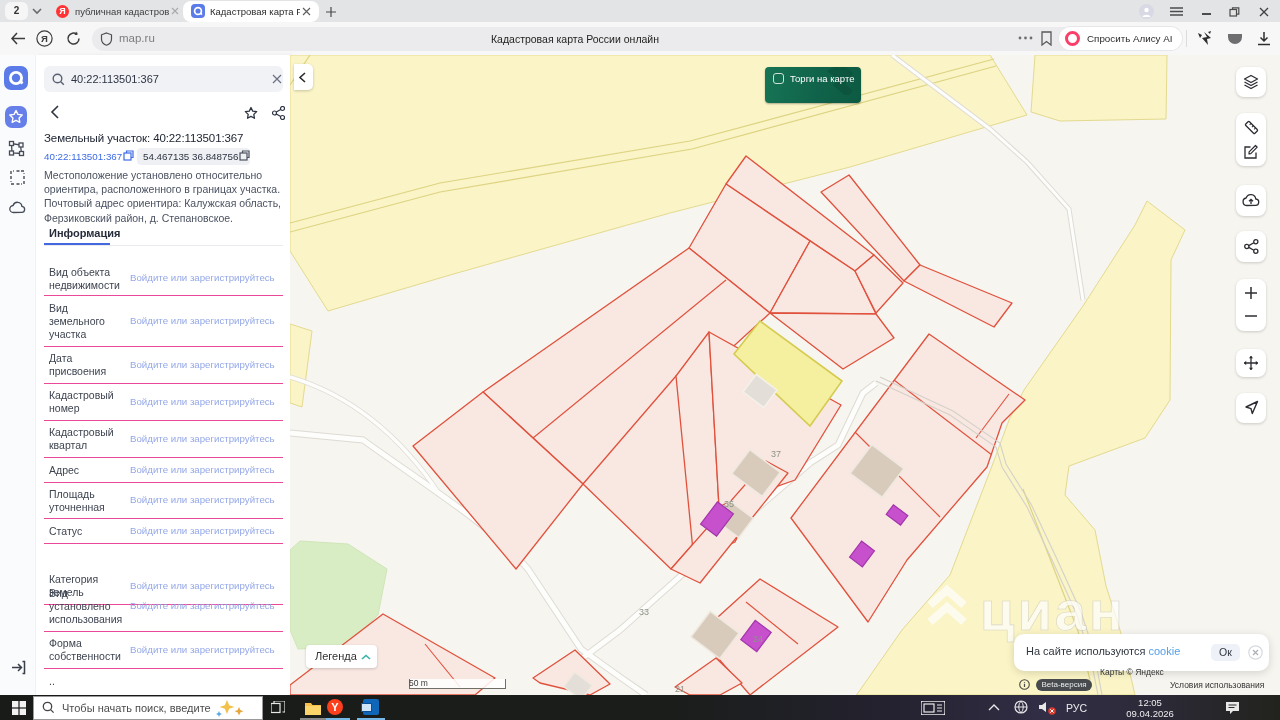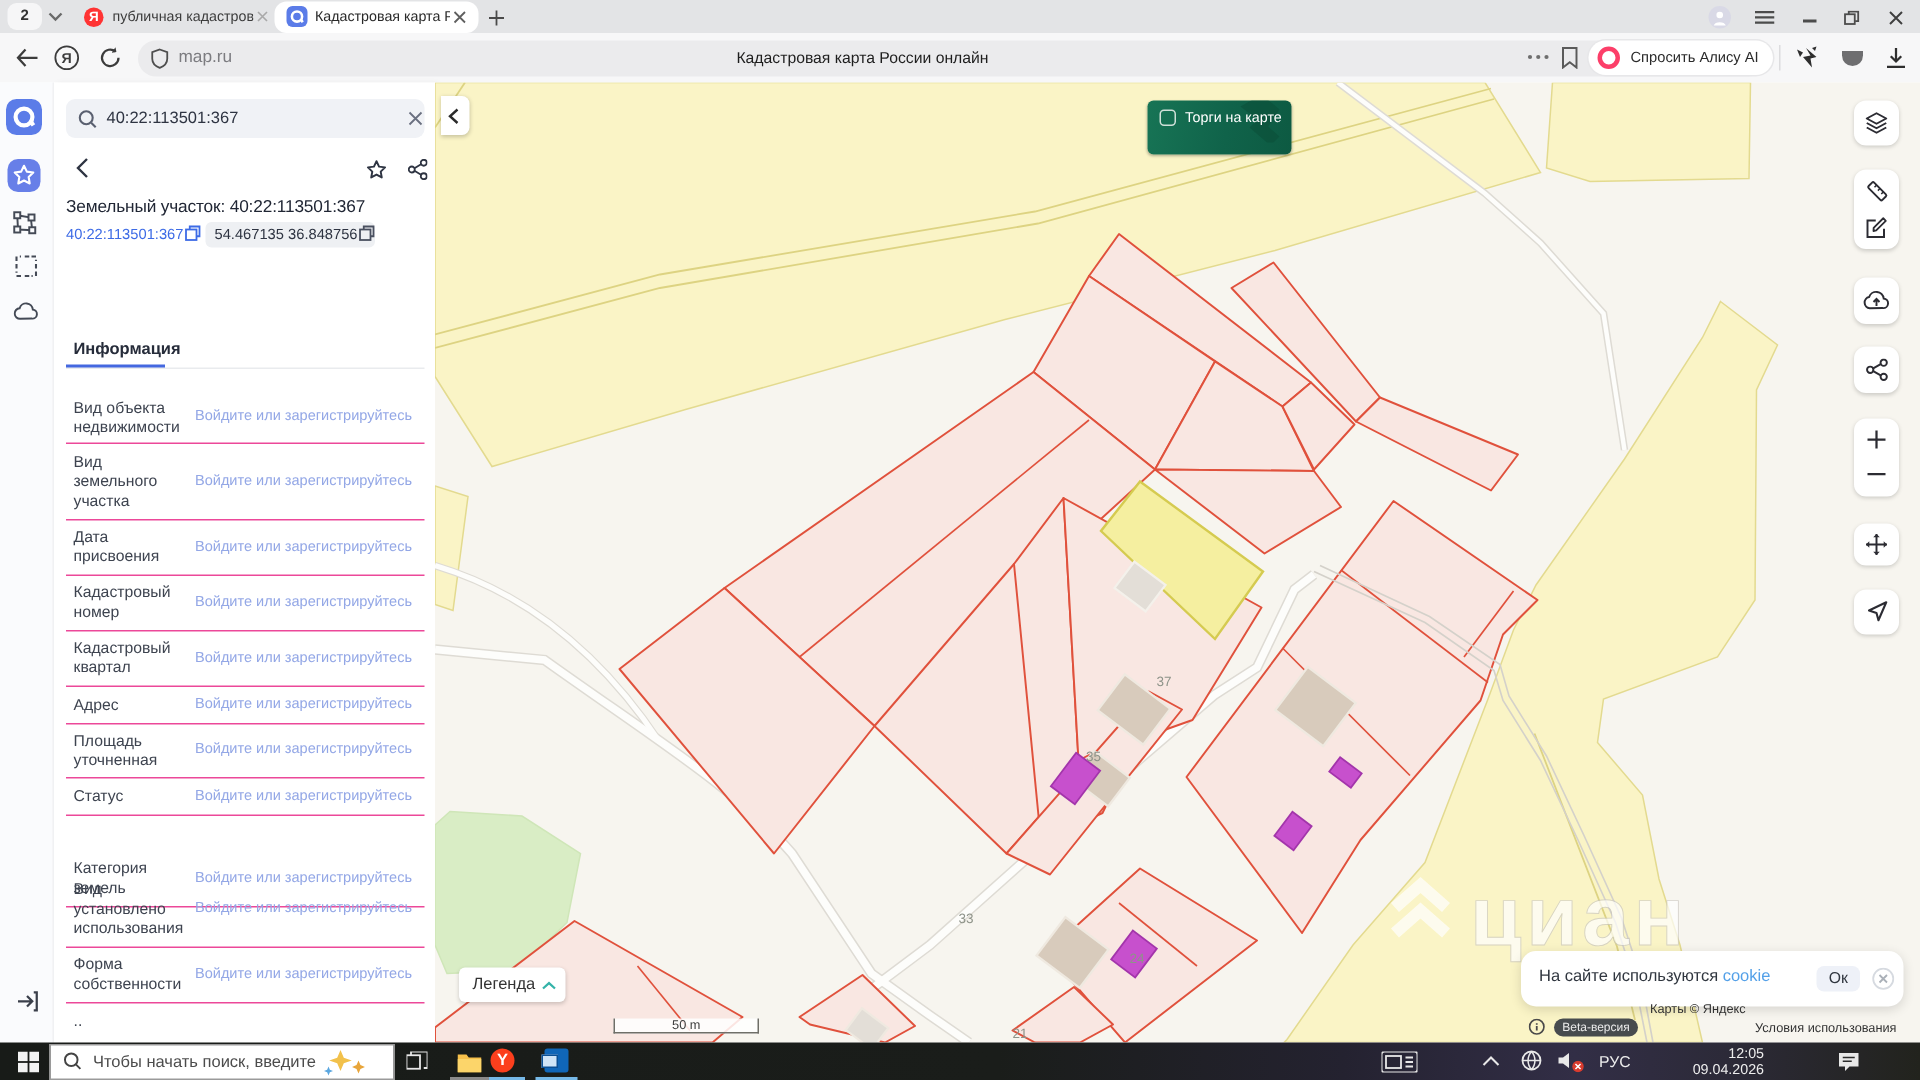--- a/index.html
+++ b/index.html
@@ -165,20 +165,21 @@
  <svg class="abs" style="left:87px;top:95px" width="11" height="11">
         <rect x="1" y="3" width="7" height="7" fill="none" stroke="#3d6be6" stroke-width="1.2"></rect>
         <path d="M3.5 3V1h6.5v6.5H8" fill="none" stroke="#3d6be6" stroke-width="1.2"></path>
       </svg>
  <div class="abs" style="left:101px;top:93px;width:113px;height:17px;background:#eef0f3;border-radius:4px"></div>
  <div class="abs" style="left:107px;top:96px;font-size:9.8px;color:#2e3442">54.467135 36.848756</div>
  <svg class="abs" style="left:203px;top:95px" width="11" height="11">
         <rect x="1" y="3" width="7" height="7" fill="none" stroke="#4a5060" stroke-width="1.2"></rect>
         <path d="M3.5 3V1h6.5v6.5H8" fill="none" stroke="#4a5060" stroke-width="1.2"></path>
       </svg>
+ <div class="abs" style="left:8px;top:113px;width:242px;font-size:10.5px;line-height:14.2px;color:#4a5160">Местоположение установлено относительно ориентира, расположенного в границах участка. Почтовый адрес ориентира: Калужская область, Ферзиковский район, д. Степановское.</div>
  <div class="abs" style="left:13px;top:172px;font-size:11px;font-weight:bold;color:#262c3a">Информация</div>
  <div class="abs" style="left:8px;top:188px;width:66px;height:2.5px;background:#4468e0"></div>
  <div class="abs" style="left:8px;top:190px;width:239px;height:1px;background:#e9ebee"></div>
  <div class="row" style="top:207px;height:34px">
         <div class="lbl" style="top:4px;width:78px">Вид объекта недвижимости</div>
         <div class="lnk" style="top:10px">Войдите или зарегистрируйтесь</div>
       </div>
  <div class="row" style="top:241px;height:51px">
         <div class="lbl" style="top:6px;width:68px">Вид земельного участка</div>
         <div class="lnk" style="top:19px">Войдите или зарегистрируйтесь</div>
@@ -363,21 +364,21 @@
 <div class="mbtn" style="left:946px;top:338px;width:30px;height:30px"></div>
 <svg class="abs" style="left:954px;top:345px" width="15" height="15">
         <path d="M13.5 1.5L8.3 13.5 7 8.6 2 7z" fill="none" stroke="#2c2c33" stroke-width="1.4" stroke-linejoin="round"></path>
       </svg>
 <div class="abs" style="left:16px;top:590px;width:71px;height:23px;background:#fff;border-radius:4px;box-shadow:0 1px 3px rgba(0,0,0,.18)"></div>
 <div class="abs" style="left:25px;top:595px;font-size:11px;color:#333">Легенда</div>
 <svg class="abs" style="left:71px;top:599px" width="10" height="6">
         <path d="M1 5l4-3.6L9 5" fill="none" stroke="#35b3a9" stroke-width="1.5"></path>
       </svg>
 <div class="abs" style="left:119px;top:624px;width:97px;height:10px;background:rgba(255,255,255,.85);border-left:1.3px solid #6f6f68;border-right:1.3px solid #6f6f68;border-bottom:1.3px solid #6f6f68"></div>
-<div class="abs" style="left:119px;top:623px;width:97px;text-align:center;font-size:8.5px;color:#3c3c3c">50 m</div>
+<div class="abs" style="left:119px;top:623px;width:97px;font-size:8.5px;color:#3c3c3c">50 m</div>
 <div class="abs" style="left:724px;top:579px;width:255px;height:37px;background:#fff;border-radius:10px;box-shadow:0 2px 8px rgba(0,0,0,.14)"></div>
 <div class="abs" style="left:736px;top:590px;font-size:11px;color:#30363f">На сайте используются <span style="color:#53a0e8">cookie</span></div>
 <div class="abs" style="left:921px;top:589px;width:29px;height:17px;background:#eef1f8;border-radius:5px;text-align:center;font-size:10.5px;line-height:17px;color:#30363f">Ок</div>
 <svg class="abs" style="left:958px;top:590px" width="15" height="15">
         <circle cx="7.5" cy="7.5" r="6.7" fill="none" stroke="#d6dae0" stroke-width="1.2"></circle>
         <path d="M5 5l5 5M10 5l-5 5" stroke="#aab0b8" stroke-width="1.2"></path>
       </svg>
 <svg class="abs" style="left:729px;top:624px" width="11" height="11">
         <circle cx="5.5" cy="5.5" r="4.8" fill="none" stroke="#4a4a4a" stroke-width="1.1"></circle>
         <path d="M5.5 5v3M5.5 3.2v1" stroke="#4a4a4a" stroke-width="1.2"></path>
@@ -434,18 +435,18 @@
       </svg>
  <svg class="abs" style="left:1038px;top:6px" width="16" height="12">
         <path d="M1 4h3l4-3v10l-4-3H1z" fill="#e8e8e8"></path>
       </svg>
  <circle></circle>
  <svg class="abs" style="left:1048px;top:12px" width="8" height="8">
         <circle cx="4" cy="4" r="3.8" fill="#d83b2e"></circle>
         <path d="M2.3 2.3l3.4 3.4M5.7 2.3L2.3 5.7" stroke="#fff" stroke-width="1"></path>
       </svg>
  <div class="abs" style="left:1066px;top:7px;font-size:10.5px;color:#ededed">РУС</div>
- <div class="abs" style="left:1124px;top:2px;width:52px;text-align:right;font-size:9.5px;line-height:11px;color:#ededed">12:05<br>09.04.2026</div>
+ <div class="abs" style="left:1124px;top:2px;width:52px;text-align:center;font-size:9.5px;line-height:11px;color:#ededed">12:05<br>09.04.2026</div>
  <svg class="abs" style="left:1225px;top:6px" width="15" height="13">
         <path d="M1 1h13v9H8l-3 3v-3H1z" fill="#e8e8e8"></path>
         <path d="M3.5 4h8M3.5 6.5h6" stroke="#2a2a2a" stroke-width="1"></path>
       </svg>
 </div>
 </div>
 </body></html>

